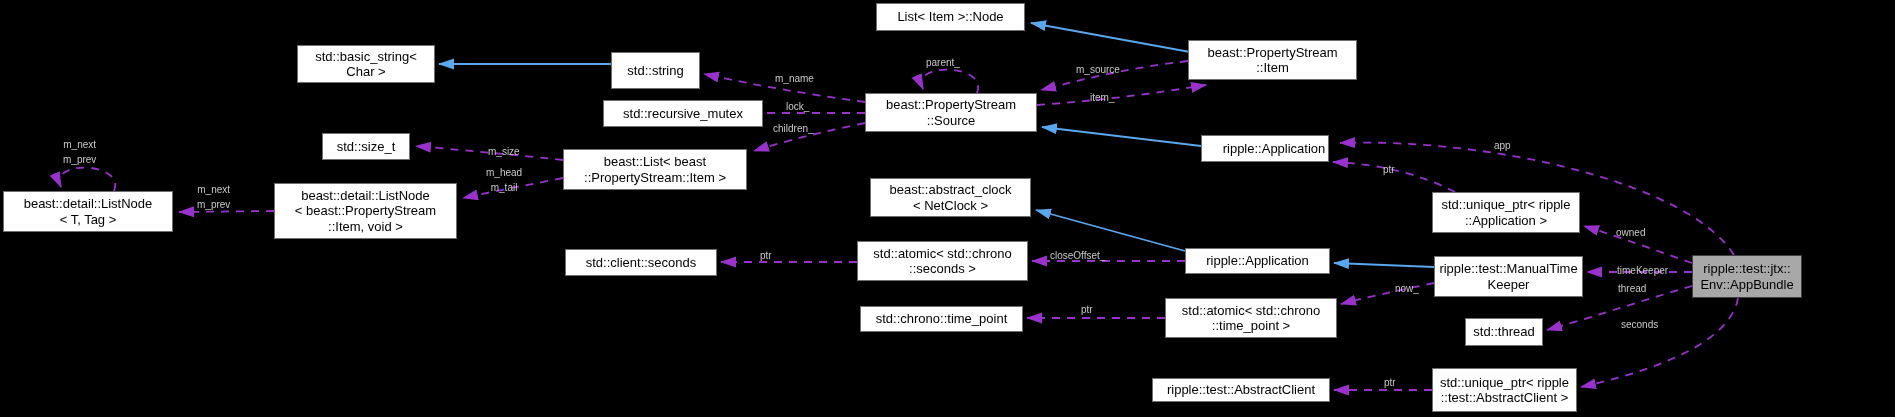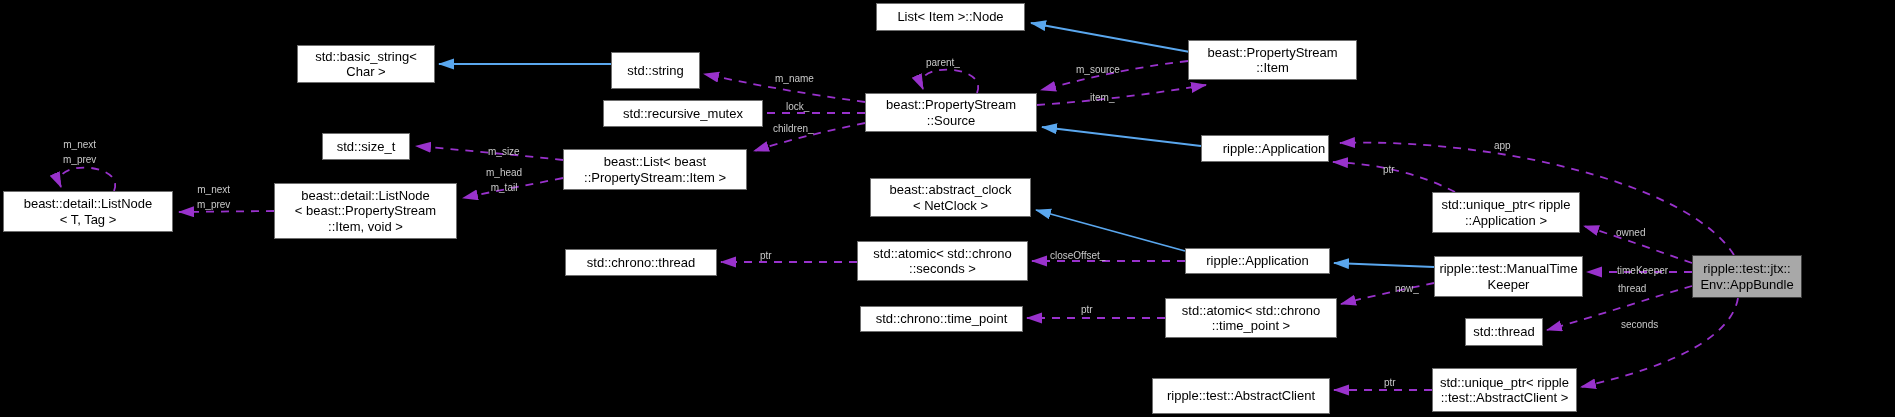--- a/index.html
+++ b/index.html
@@ -111,26 +111,26 @@
   <div class="node" style="left:274px;top:183px;width:183px;height:56px;">beast::detail::ListNode
 &lt; beast::PropertyStream
 ::Item, void &gt;</div>
   <div class="node" style="left:870px;top:178px;width:161px;height:39px;">beast::abstract_clock
 &lt; NetClock &gt;</div>
   <div class="node" style="left:1432px;top:192px;width:148px;height:41px;">std::unique_ptr&lt; ripple
 ::Application &gt;</div>
   <div class="node" style="left:1185px;top:248px;width:145px;height:26px;">ripple::Application</div>
   <div class="node" style="left:857px;top:241px;width:171px;height:40px;">std::atomic&lt; std::chrono
 ::seconds &gt;</div>
-  <div class="node" style="left:565px;top:249px;width:152px;height:27px;">std::chrono::thread</div>
+  <div class="node" style="left:565px;top:249px;width:152px;height:27px;">std::client::seconds</div>
   <div class="node" style="left:1434px;top:256px;width:149px;height:41px;">ripple::test::ManualTime
 Keeper</div>
   <div class="node hl" style="left:1692px;top:255px;width:110px;height:43px;">ripple::test::jtx::
 Env::AppBundle</div>
   <div class="node" style="left:1465px;top:318px;width:78px;height:28px;">std::thread</div>
   <div class="node" style="left:1432px;top:368px;width:145px;height:44px;">std::unique_ptr&lt; ripple
 ::test::AbstractClient &gt;</div>
-  <div class="node" style="left:1152px;top:378px;width:178px;height:36px;">ripple::test::AbstractClient</div>
+  <div class="node" style="left:1152px;top:378px;width:178px;height:24px;">ripple::test::AbstractClient</div>
   <div class="node" style="left:1165px;top:298px;width:172px;height:40px;">std::atomic&lt; std::chrono
 ::time_point &gt;</div>
   <div class="node" style="left:860px;top:306px;width:163px;height:26px;">std::chrono::time_point</div>
 
 </div>
 
 </body></html>

